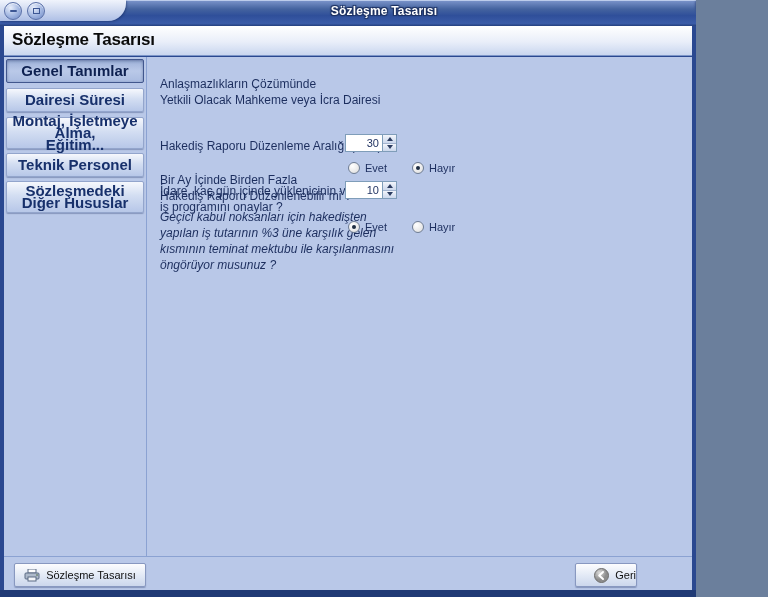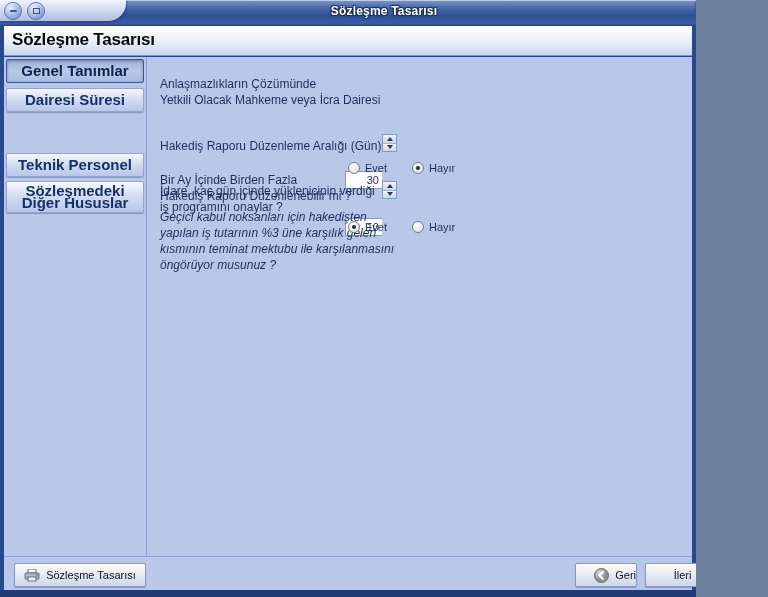--- a/index.html
+++ b/index.html
@@ -84,21 +84,21 @@
   .form-label{
     position:absolute;font-size:12px;color:#1c2e5e;line-height:16px;white-space:pre-line;
   }
   .text-input{
     position:absolute;height:18px;background:#fff;border:1px solid #7f9db9;
     font-family:"Liberation Sans",sans-serif;font-size:11px;color:#1c2e5e;padding:1px 3px;outline:none;
   }
   .spin{position:absolute;width:52px;height:18px;display:flex;}
   .spin-input{
     width:37px;height:18px;background:#fff;border:1px solid #7f9db9;border-right:none;
-    font-family:"Liberation Sans",sans-serif;font-size:11px;color:#1c2e5e;text-align:right;padding:1px 3px;outline:none;margin-top:37px;
+    font-family:"Liberation Sans",sans-serif;font-size:11px;color:#1c2e5e;text-align:right;padding:1px 3px;outline:none;
   }
   .spin-btns{width:15px;height:18px;display:flex;flex-direction:column;border:1px solid #7f9db9;}
   .spin-up,.spin-down{
     flex:1;display:flex;align-items:center;justify-content:center;
     background:linear-gradient(180deg,#f2f5fb,#ccd8ec);cursor:pointer;
   }
   .spin-up{border-bottom:1px solid #a3b4cf;}
   .tri-up{width:0;height:0;border-left:3px solid transparent;border-right:3px solid transparent;border-bottom:4px solid #2b3c60;}
   .tri-down{width:0;height:0;border-left:3px solid transparent;border-right:3px solid transparent;border-top:4px solid #2b3c60;}
   
@@ -154,20 +154,22 @@
 
   <div class="heading-band">
     <div class="page-heading">Sözleşme Tasarısı</div>
   </div>
 
   <div class="body-area">
     <div class="v-divider"></div>
 
     <div class="side-btn active" style="top:2px;height:24px;"><span>Genel Tanımlar</span></div>
     <div class="side-btn" style="top:31px;height:24px;"><span>Dairesi Süresi</span></div>
+    <div class="side-btn" style="top:60px;height:32px;"><span>Montaj, İşletmeye Alma,
+Eğitim...</span></div>
     <div class="side-btn" style="top:124px;height:32px;"><span>Sözleşmedeki
 Diğer Hususlar</span></div>
     <div class="side-btn" style="top:96px;height:24px;"><span>Teknik Personel</span></div>
 
     <div class="form-label" style="left:156px;top:19px;">Anlaşmazlıkların Çözümünde
 Yetkili Olacak Mahkeme veya İcra Dairesi</div>
 
     <div class="form-label" style="left:156px;top:81px;">Hakediş Raporu Düzenleme Aralığı (Gün)</div>
     <div class="spin" style="left:341px;top:77px;">
       <input class="spin-input" value="30" style="">
@@ -236,29 +238,16 @@
             <radialGradient id="gb" cx="35%" cy="30%">
               <stop offset="0%" stop-color="#dcdcdc"></stop>
               <stop offset="100%" stop-color="#8d8d8d"></stop>
             </radialGradient>
           </defs>
         <circle cx="7.5" cy="7.5" r="7" fill="url(#gb)" stroke="#6e6e6e"></circle>
         <path d="M9 4 L5.2 7.5 L9 11" fill="none" stroke="#ffffff" stroke-width="2" stroke-linecap="round" stroke-linejoin="round"></path>
       </svg>
       <span>Geri</span>
     </button>
-    <button class="footer-btn" style="left:641px;width:96px;">
-      <span>İleri</span>
-      <svg width="15" height="15" viewBox="0 0 15 15">
-        <defs>
-            <radialGradient id="gn" cx="35%" cy="30%">
-              <stop offset="0%" stop-color="#6fa0ef"></stop>
-              <stop offset="100%" stop-color="#1b4fb4"></stop>
-            </radialGradient>
-          </defs>
-        <circle cx="7.5" cy="7.5" r="7" fill="url(#gn)" stroke="#16409a"></circle>
-        <path d="M6 4 L9.8 7.5 L6 11" fill="none" stroke="#ffffff" stroke-width="2" stroke-linecap="round" stroke-linejoin="round"></path>
-      </svg>
-    </button>
   </div>
 
   <div class="bottom-strip"></div>
 </div>
 
 </body></html>

